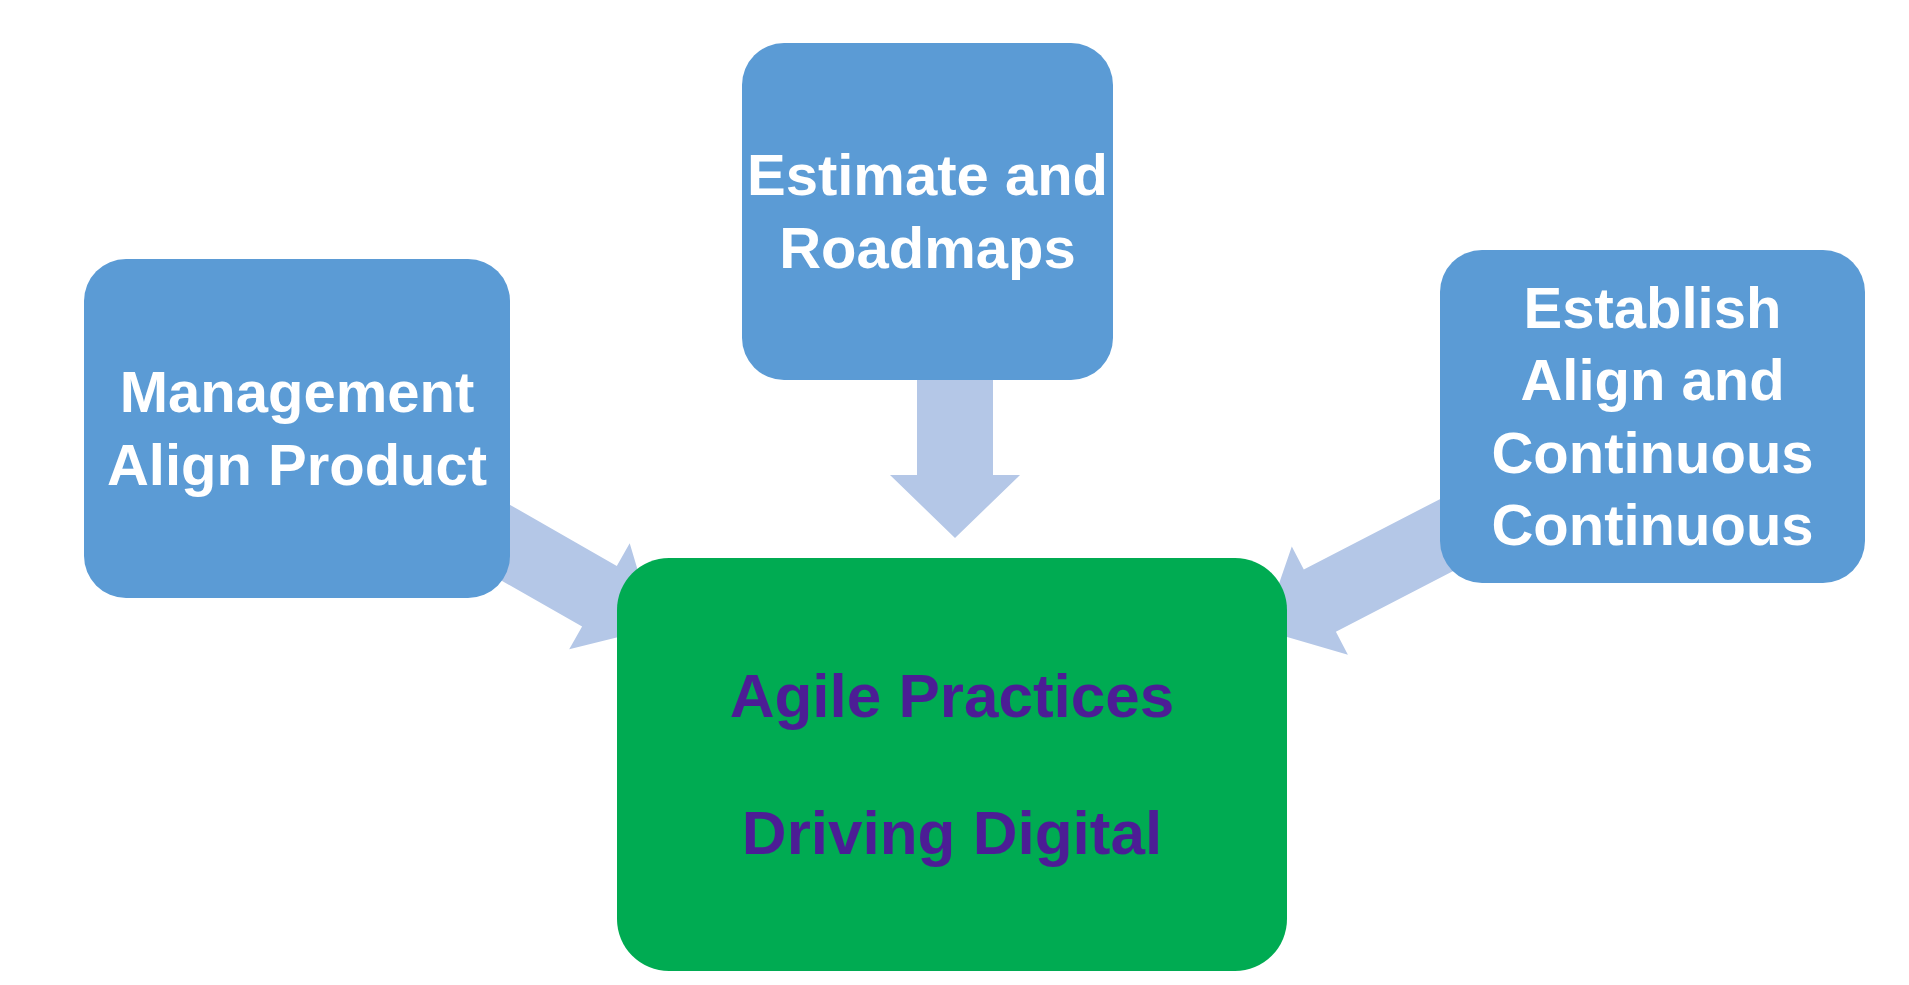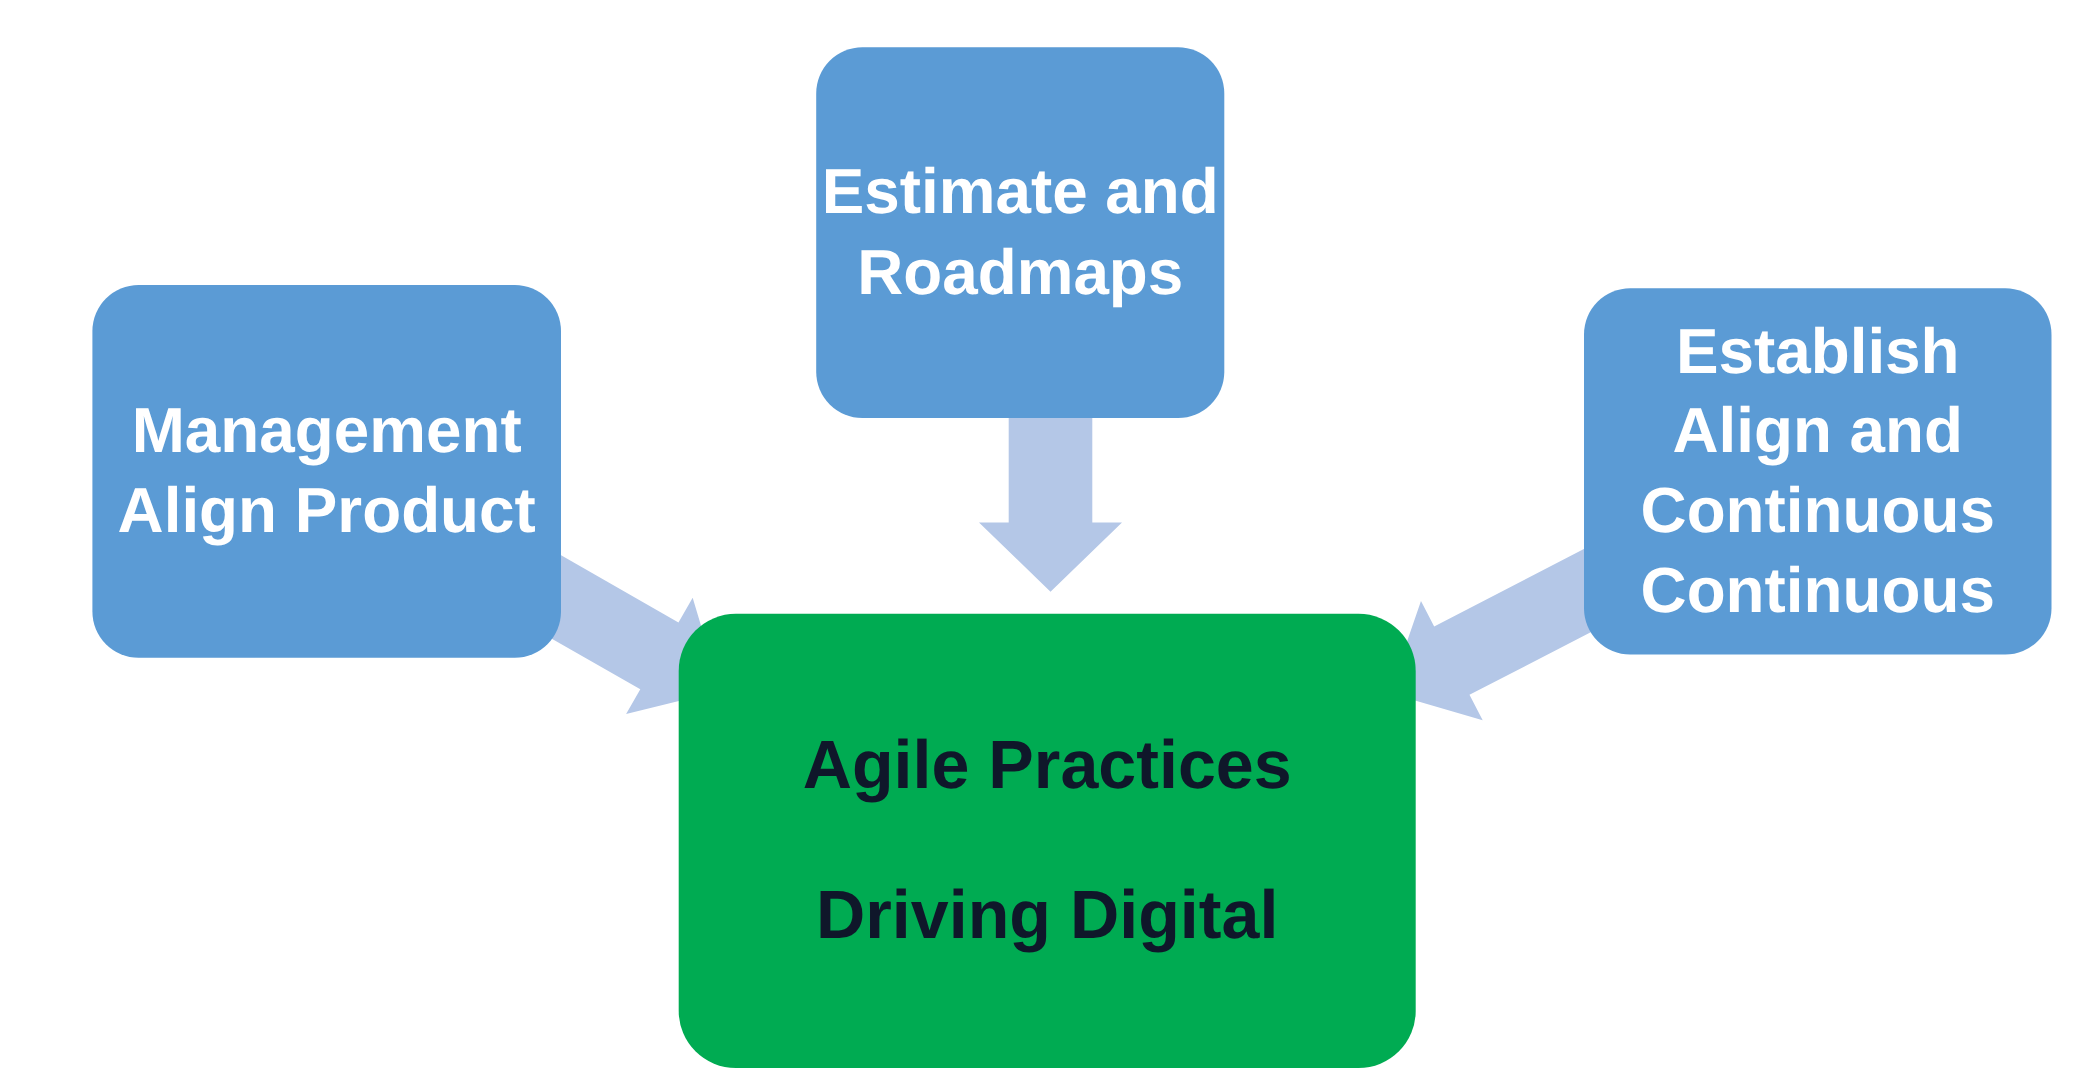--- a/index.html
+++ b/index.html
@@ -64,29 +64,29 @@
         <div class="line">Management</div>
         <div class="line">Align Product</div>
       </div>
     </div>
     <div class="node blue" style="left: 742px; top: 43px; width: 371px; height: 337px; background: rgb(91, 155, 213); color: rgb(255, 255, 255);">
       <div class="para">
         <div class="line">Estimate and</div>
         <div class="line">Roadmaps</div>
       </div>
     </div>
-    <div class="node blue" style="left: 1440px; top: 262px; width: 425px; height: 333px; background: rgb(91, 155, 213); color: rgb(255, 255, 255);">
+    <div class="node blue" style="left: 1440px; top: 250px; width: 425px; height: 333px; background: rgb(91, 155, 213); color: rgb(255, 255, 255);">
       <div class="para">
         <div class="line">Establish</div>
         <div class="line">Align and</div>
         <div class="line">Continuous</div>
         <div class="line">Continuous</div>
       </div>
     </div>
-    <div class="node green" style="left: 617px; top: 558px; width: 670px; height: 413px; background: rgb(0, 171, 82); color: #0f172a; gap: 21px;">
+    <div class="node green" style="left: 617px; top: 558px; width: 670px; height: 413px; background: rgb(0, 171, 82); color: #4c1d95; gap: 21px;">
       <div class="para">
         <div class="line">Agile Practices</div>
       </div>
       <div class="para">
         <div class="line">Driving Digital</div>
       </div>
     </div>
   </div>
 
 </body></html>

